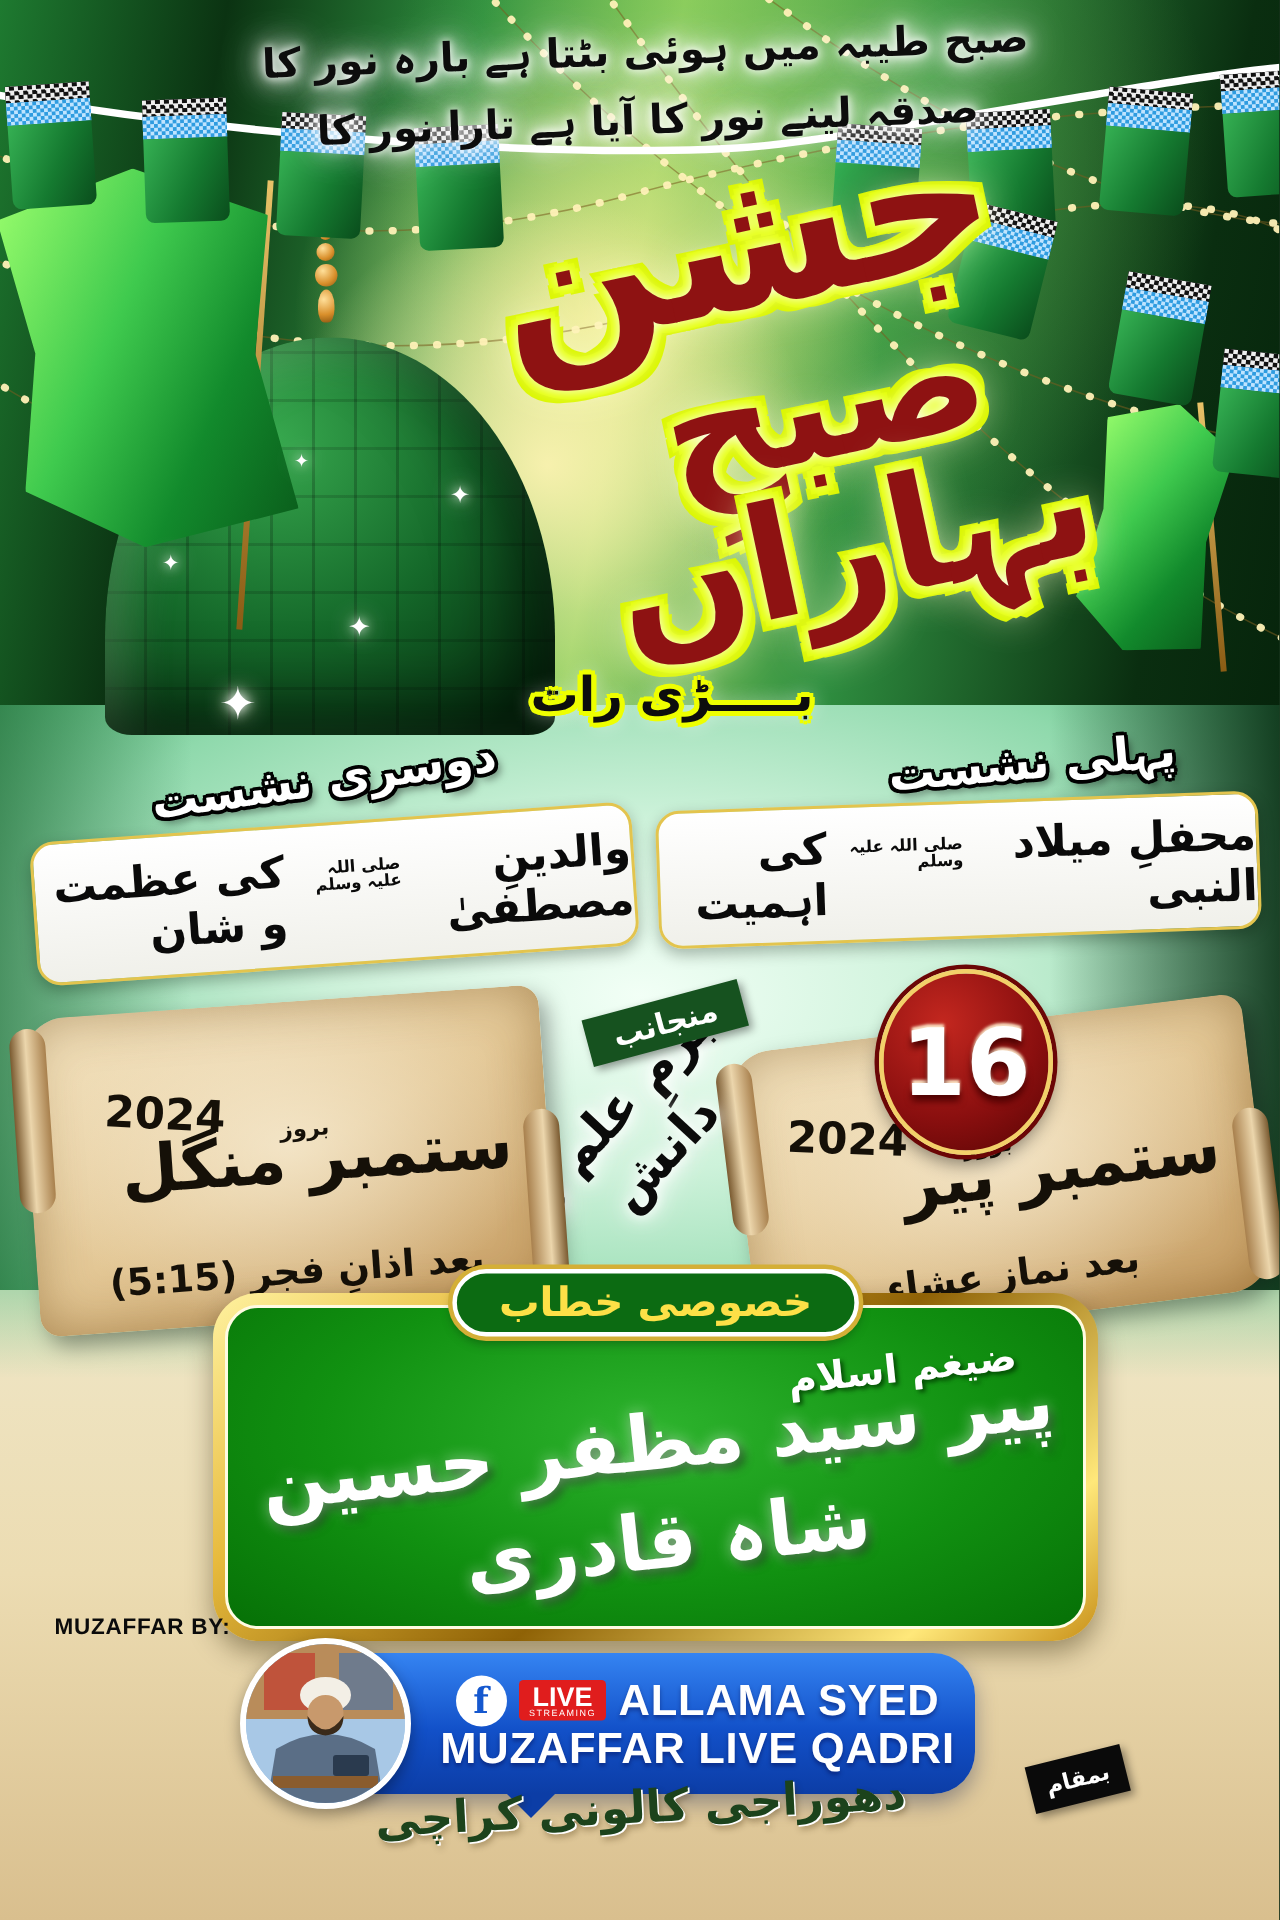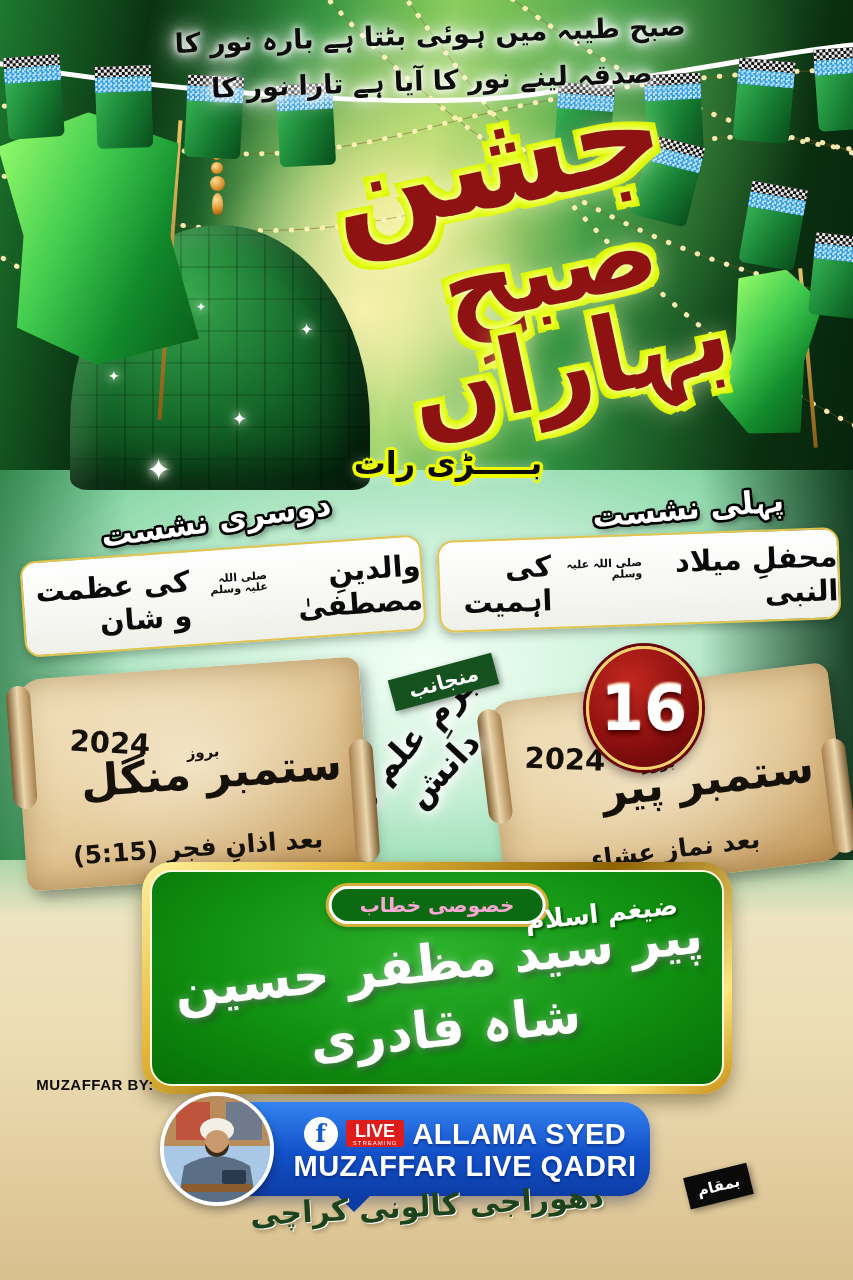--- a/index.html
+++ b/index.html
@@ -122,23 +122,23 @@
     font-weight:bold; font-size:34px; color:#0b0b0b; line-height:1.25; transform:rotate(-47deg);
     text-shadow:0 0 8px #fff,0 0 14px #fff,0 0 22px #fff; }
   
   .spk-frame{ position:absolute; left:142px; top:862px; width:590px; height:232px; z-index:6;
     padding:8px; border-radius:30px;
     background:linear-gradient(140deg,#fff2a0 0%, #e7ba3c 25%, #8f6206 55%, #ffe87a 85%, #c89018 100%);
     box-shadow:0 8px 18px rgba(40,30,0,.4); }
   .spk-inner{ position:relative; width:100%; height:100%; border-radius:22px; border:2px solid #fffbe2;
     background:radial-gradient(ellipse at 50% 38%, #2db32d 0%, #119111 55%, #067006 100%); }
   .spk-badge{ position:absolute; top:-26px; left:50%; transform:translateX(-50%);
-    background:#0c6b12; color:#f9a8d4; direction:rtl; font-weight:bold; font-size:20px;
+    background:#0c6b12; color:#fde047; direction:rtl; font-weight:bold; font-size:27px;
     padding:4px 28px; border-radius:999px; border:3px solid #fff;
-    box-shadow:0 0 0 3px #d4af37, 0 4px 8px rgba(0,0,0,.35); white-space:nowrap;margin-top:40px; }
+    box-shadow:0 0 0 3px #d4af37, 0 4px 8px rgba(0,0,0,.35); white-space:nowrap; }
   .spk-prefix{ position:absolute; top:26px; right:44px; color:#fff; direction:rtl;
     font-weight:bold; font-size:26px; transform:rotate(-6deg);
     text-shadow:2px 2px 3px rgba(0,60,0,.8); }
   .spk-name{ position:absolute; top:58px; left:12px; width:556px; direction:rtl; text-align:center;
     color:#fff; font-weight:bold; font-size:51px; line-height:1.3; transform:rotate(-6deg);
     text-shadow:0 0 10px rgba(255,255,255,.5), 3px 4px 6px rgba(0,55,0,.75); }
   
   .designer{ position:absolute; left:26px; top:1076px; width:138px; z-index:7; text-align:center; }
   .designer .d-head{ font-family:"Liberation Sans", sans-serif; font-weight:bold; font-size:15px; color:#0b0b0b; letter-spacing:.5px; }
   .designer .d-box{ margin-top:2px; background:#0a0a14; border-radius:12px; padding:5px 4px 6px;

